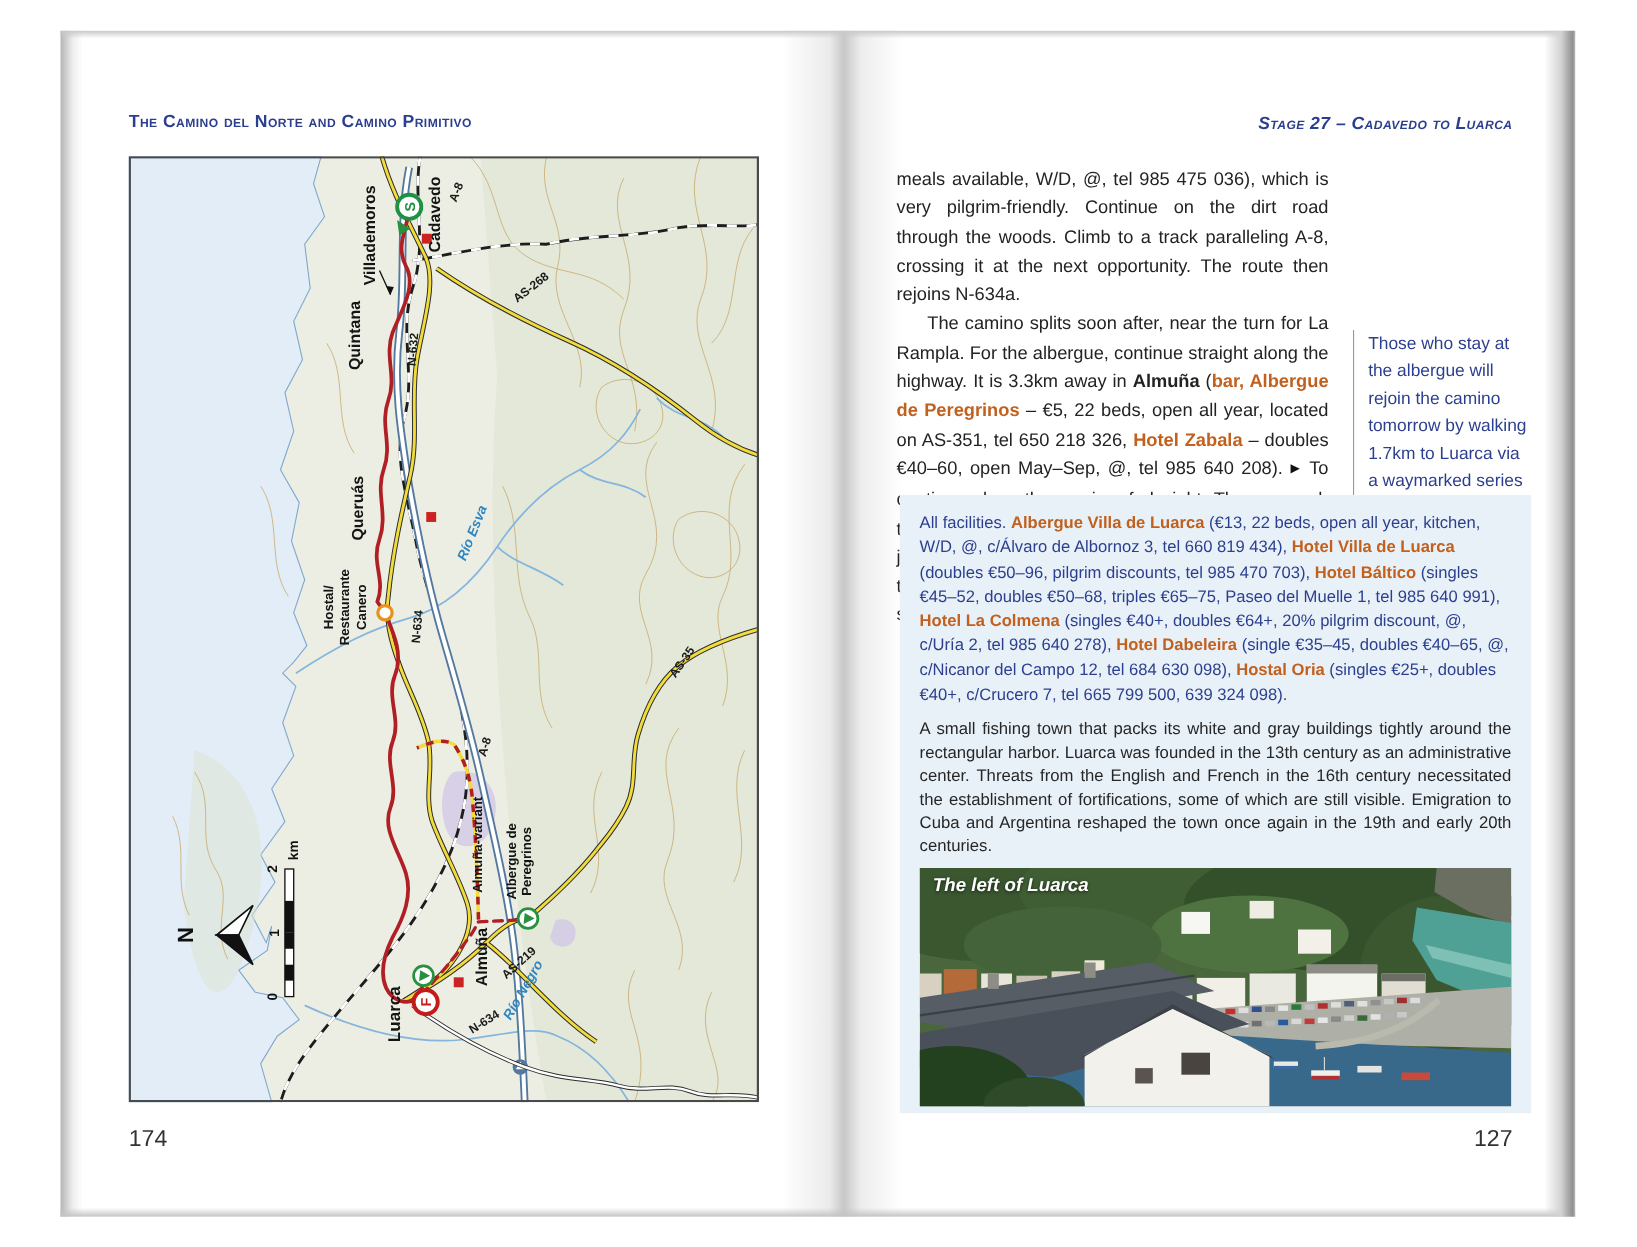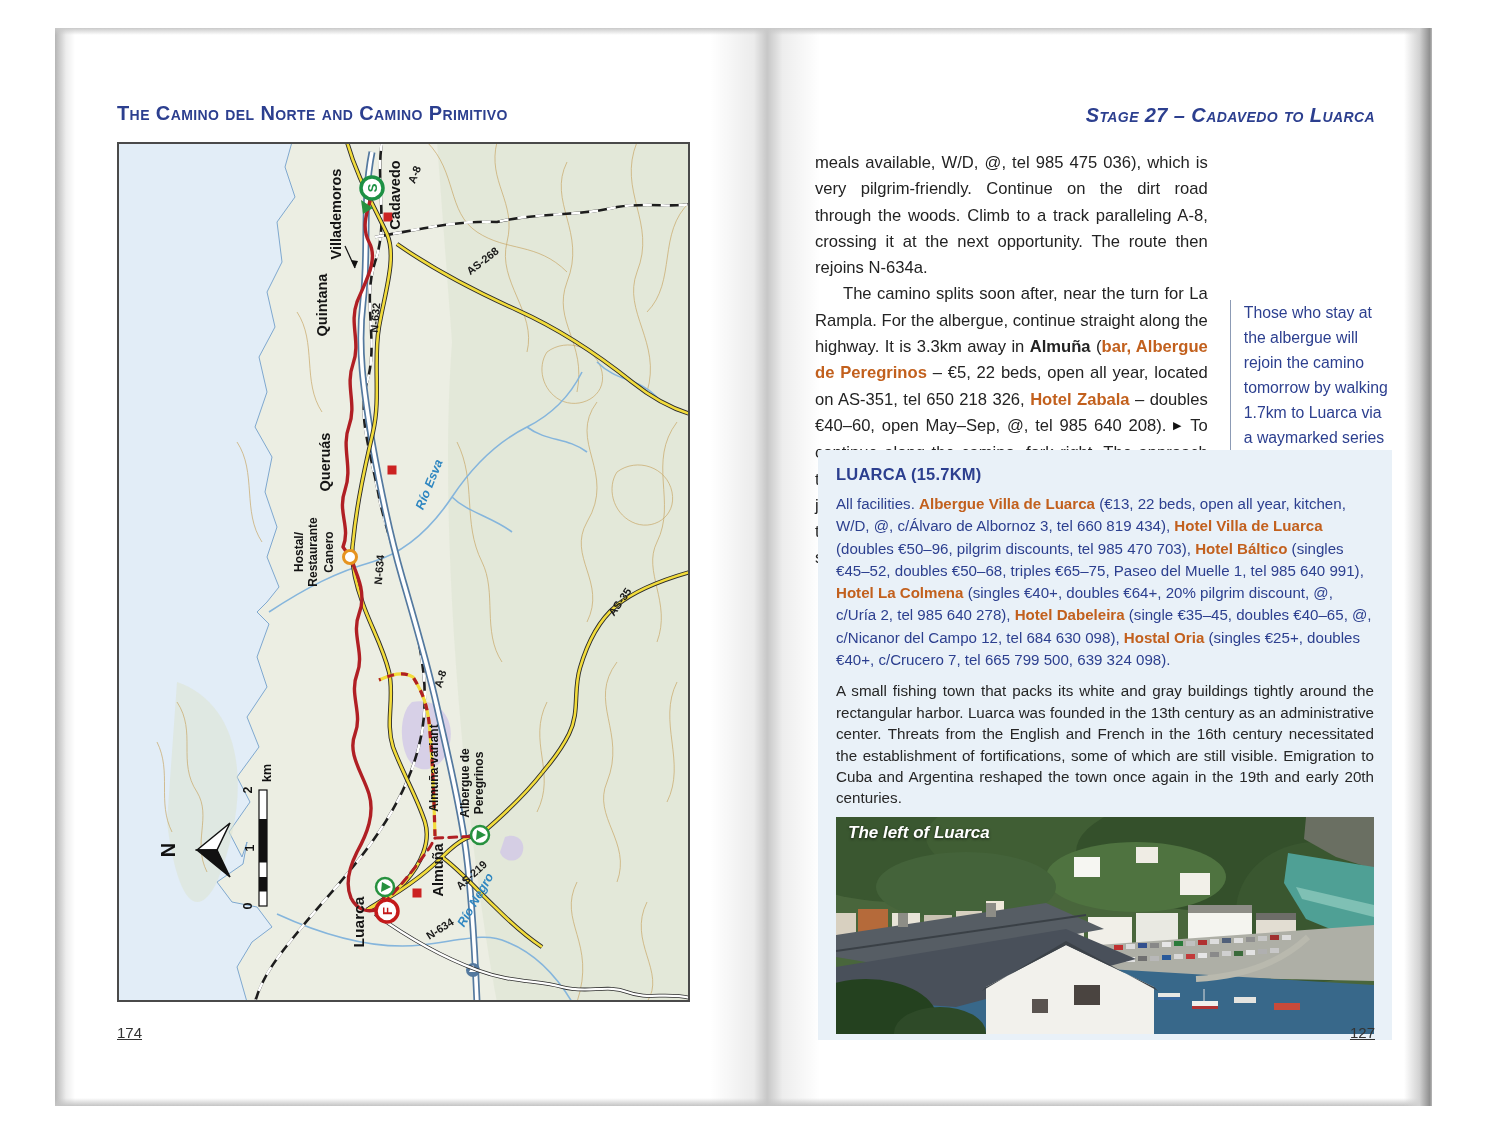--- a/index.html
+++ b/index.html
@@ -11,25 +11,25 @@
   .edge-right{right:0;width:28px;background:linear-gradient(90deg,rgba(255,255,255,0),#d2d2d2 55%,#8f8f8f 92%,#b8b8b8);}
   .edge-top{top:0;left:0;width:100%;height:7px;background:linear-gradient(#c9c9c9,rgba(255,255,255,0));}
   .edge-bottom{bottom:0;left:0;top:auto;width:100%;height:8px;background:linear-gradient(rgba(255,255,255,0),#c4c4c4);}
   .gutter{position:absolute;left:655px;top:0;width:110px;height:100%;pointer-events:none;z-index:4;
           background:linear-gradient(90deg,rgba(0,0,0,0) 0%,rgba(0,0,0,.08) 40%,rgba(0,0,0,.22) 52%,rgba(0,0,0,.07) 66%,rgba(0,0,0,0) 100%);}
   .page{position:absolute;top:0;height:1078px;background:#fff;}
   .page-left{left:0;width:689px;}
   .page-right{left:689px;width:688px;}
 
   .running-head{position:absolute;font-variant:small-caps;letter-spacing:.4px;
-                color:#2c3f8f;font-size:20px;font-weight:600;}
+                color:#2c3f8f;font-size:16px;font-weight:600;}
   .rh-left{left:62px;top:74px;}
   .rh-right{right:57px;top:76px;font-style:italic;text-align:right;}
 
-  .page-num{position:absolute;font-size:15px;color:#333;text-decoration:underline;}
+  .page-num{position:absolute;font-size:21px;color:#333;}
   .pn-left{left:62px;top:996px;}
   .pn-right{right:57px;top:996px;}
 
   .map-fig{position:absolute;left:62px;top:114px;width:573px;height:860px;margin:0;}
   .map-fig svg{display:block;}
 
   
   .body-wrap{position:absolute;left:71px;top:122px;width:578px;display:flex;}
   .main-col{width:400px;}
   .body-text{margin:0;font-size:16.6px;line-height:26.3px;text-align:justify;color:#232323;}
@@ -261,21 +261,20 @@
       <div class="main-col">
         <p class="body-text">meals available, W/D, @, tel 985 475 036), which is very pilgrim-friendly. Continue on the dirt road through the woods. Climb to a track paralleling A-8, crossing it at the next opportunity. The route then rejoins N-634a.</p>
         <p class="body-text indent"><span>The camino splits soon after, near the turn for La Rampla. For the albergue, continue straight along the highway. It is 3.3km away in </span><span class="b-black">Almuña</span><span> (</span><span class="b-orange">bar, Albergue de Peregrinos</span><span> – €5, 22 beds, open all year, located on AS-351, tel 650 218 326, </span><span class="b-orange">Hotel Zabala</span><span> – doubles €40–60, open May–Sep, @, tel 985 640 208). </span><span class="arrow-glyph">▶</span><span> To continue along the camino, fork right. The approach to Luarca is deceptively long, spanning 4.5km, briefly joining Crta Lugar 1 before forking left onto unpaved tracks. The steep, final descent, involving many steps, leads to the bridge over the Río Negro in</span></p>
       </div>
       <aside class="note">
         <p>Those who stay at the albergue will rejoin the camino tomorrow by walking 1.7km to Luarca via a waymarked series of roads.</p>
       </aside>
     </div>
 
     <section class="info-box">
-      <h3>LUARCA (15.7KM)</h3>
       <p class="facilities"><span>All facilities. </span><span class="b-orange">Albergue Villa de Luarca</span><span> (€13, 22 beds, open all year, kitchen, W/D, @, c/Álvaro de Albornoz 3, tel 660 819 434), </span><span class="b-orange">Hotel Villa de Luarca</span><span> (doubles €50–96, pilgrim discounts, tel 985 470 703), </span><span class="b-orange">Hotel Báltico</span><span> (singles €45–52, doubles €50–68, triples €65–75, Paseo del Muelle 1, tel 985 640 991), </span><span class="b-orange">Hotel La Colmena</span><span> (singles €40+, doubles €64+, 20% pilgrim discount, @, c/Uría 2, tel 985 640 278), </span><span class="b-orange">Hotel Dabeleira</span><span> (single €35–45, doubles €40–65, @, c/Nicanor del Campo 12, tel 684 630 098), </span><span class="b-orange">Hostal Oria</span><span> (singles €25+, doubles €40+, c/Crucero 7, tel 665 799 500, 639 324 098).</span></p>
       <p class="description">A small fishing town that packs its white and gray buildings tightly around the rectangular harbor. Luarca was founded in the 13th century as an administrative center. Threats from the English and French in the 16th century necessitated the establishment of fortifications, some of which are still visible. Emigration to Cuba and Argentina reshaped the town once again in the 19th and early 20th centuries.</p>
 
       <figure class="photo">
         <svg viewBox="0 0 538 217" width="538" height="217">
           <rect width="538" height="217" fill="#49663c"></rect>
           <g>
             <ellipse cx="60" cy="30" rx="120" ry="55" fill="#3a5730"></ellipse>
             <ellipse cx="230" cy="20" rx="140" ry="50" fill="#405e34"></ellipse>
             <ellipse cx="390" cy="35" rx="150" ry="60" fill="#34502b"></ellipse>

